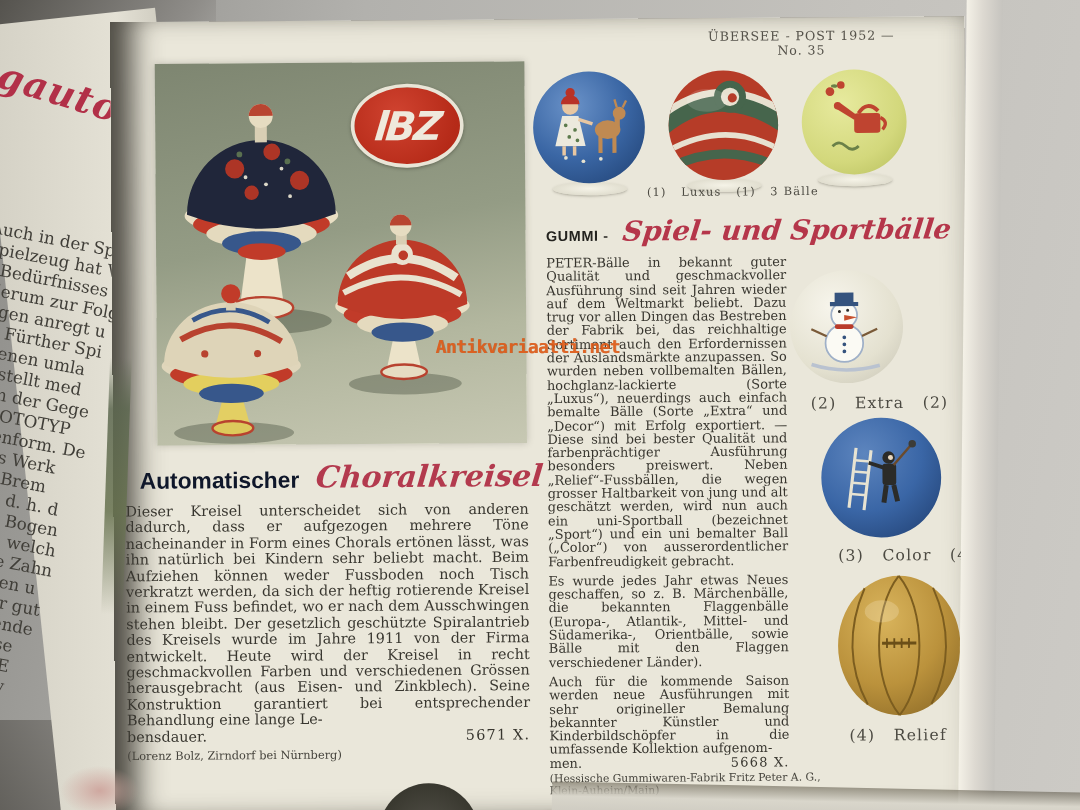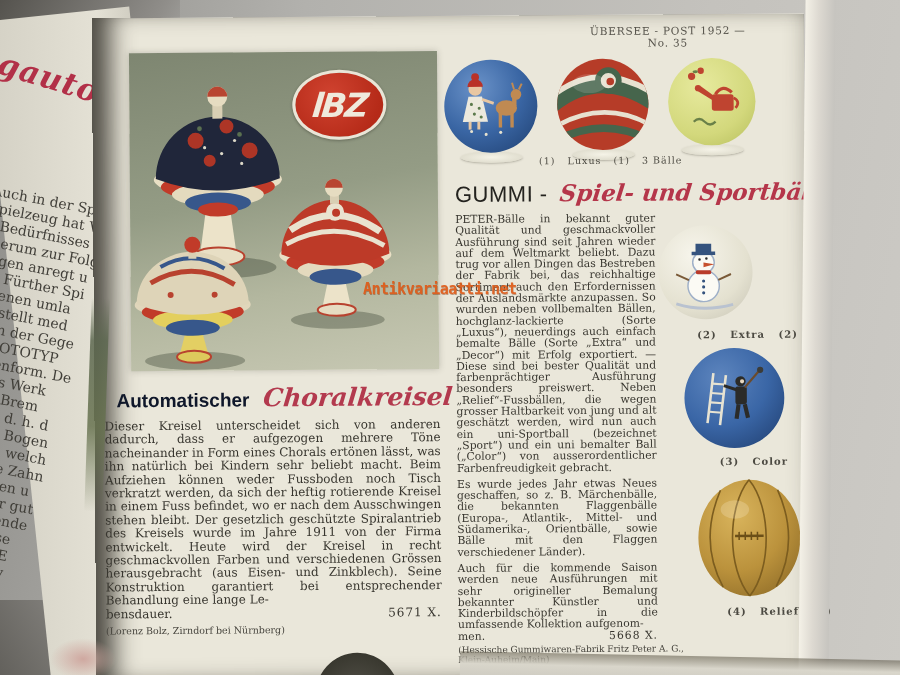--- a/index.html
+++ b/index.html
@@ -62,31 +62,31 @@
   .code{letter-spacing:1px;}
   .credit{font-size:9.5px;line-height:11px;color:#45433c;margin-top:4px;}
   
   .balls-row{position:absolute;left:350px;top:42px;width:336px;display:flex;gap:16px;align-items:flex-start;}
   .ball-wrap{text-align:center;}
   .stand{width:62px;height:11px;border-radius:50%;margin:-7px auto 0;
     background:radial-gradient(#f5f3e7,#d8d5c5);box-shadow:0 1px 2px rgba(80,76,62,.35);}
   .row-label{position:absolute;left:350px;top:140px;width:336px;text-align:center;
     font-size:9.5px;letter-spacing:1px;color:#4c4a42;white-space:pre;}
   .gummi-heading{position:absolute;left:362px;top:164px;white-space:nowrap;}
-  .gh-plain{font-family:"Liberation Sans",sans-serif;font-weight:normal;font-size:22px;
+  .gh-plain{font-family:"Liberation Sans",sans-serif;font-weight:bold;font-size:12px;
     letter-spacing:.5px;color:#24231f;}
   .gh-script{font-family:"DejaVu Serif",serif;font-style:italic;font-weight:bold;
     font-size:23px;color:#b5364a;margin-left:7px;display:inline-block;transform:skewX(-7deg);}
   .gummi-text{position:absolute;left:362px;top:198px;width:200px;color:#38362f;}
   .gummi-text .gpar{font-size:10.8px;line-height:11.3px;text-align:justify;margin:0 0 5px 0;}
   .gummi-text .tail-row{font-size:10.8px;line-height:11.3px;}
   .gummi-credit{font-size:9px;line-height:10.5px;color:#45433c;margin-top:3px;width:236px;}
   .side-ball{position:absolute;}
-  .ball-label{position:absolute;font-size:10px;letter-spacing:1px;color:#4c4a42;
-    text-align:right;white-space:pre;width:130px;font-weight:bold;}
+  .ball-label{position:absolute;font-size:13px;letter-spacing:1px;color:#4c4a42;
+    text-align:center;white-space:pre;width:130px;}
   .bottom-dark{position:absolute;left:218px;top:636px;width:86px;height:46px;
     background:radial-gradient(ellipse at 50% 100%,#56544c,#39382f 70%);
     border-radius:50% 50% 0 0/100% 100% 0 0;}
   
   .watermark{position:absolute;left:363px;top:280px;z-index:30;
     font-family:"DejaVu Sans Mono",monospace;font-weight:bold;font-size:15px;
     color:#df5a17;opacity:.92;text-shadow:.5px .5px 0 rgba(130,45,0,.45);letter-spacing:-.5px;}
 </style>
 </head>
 <body>

